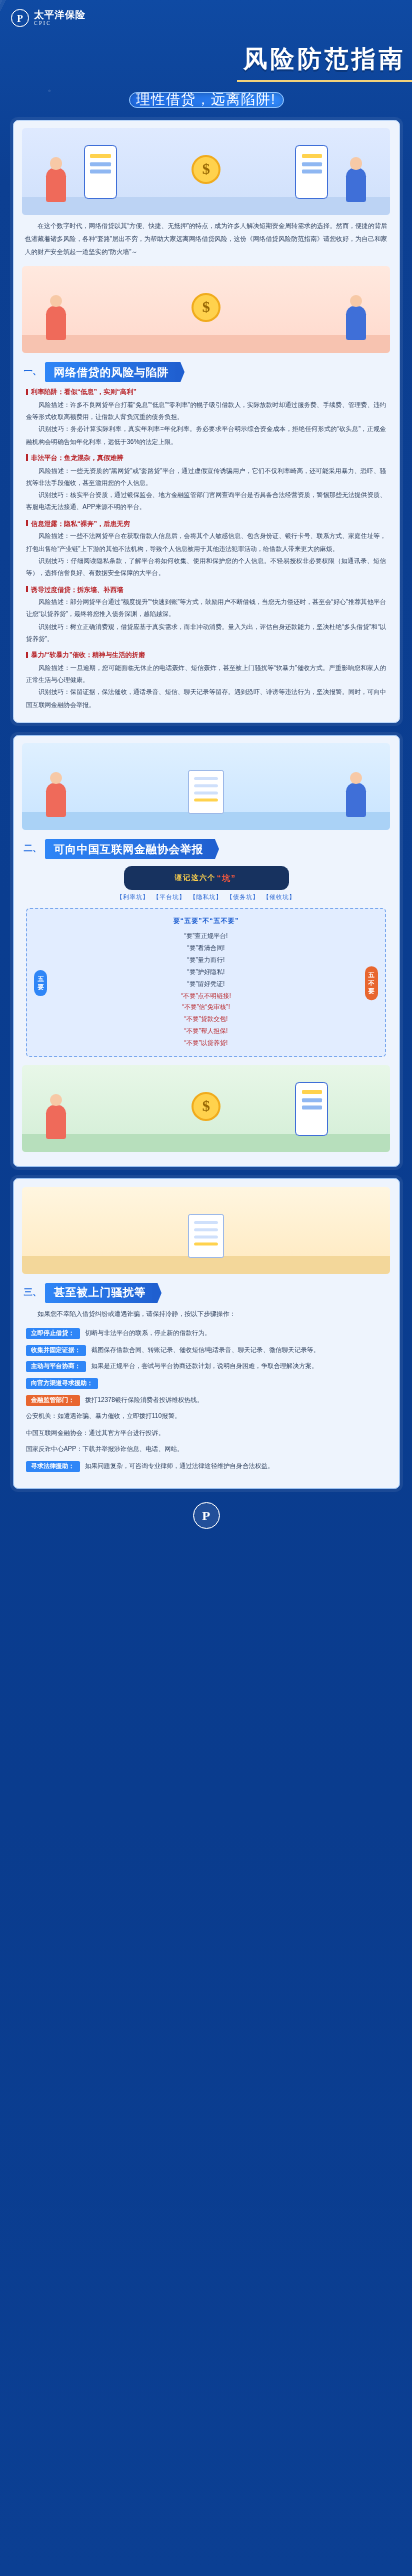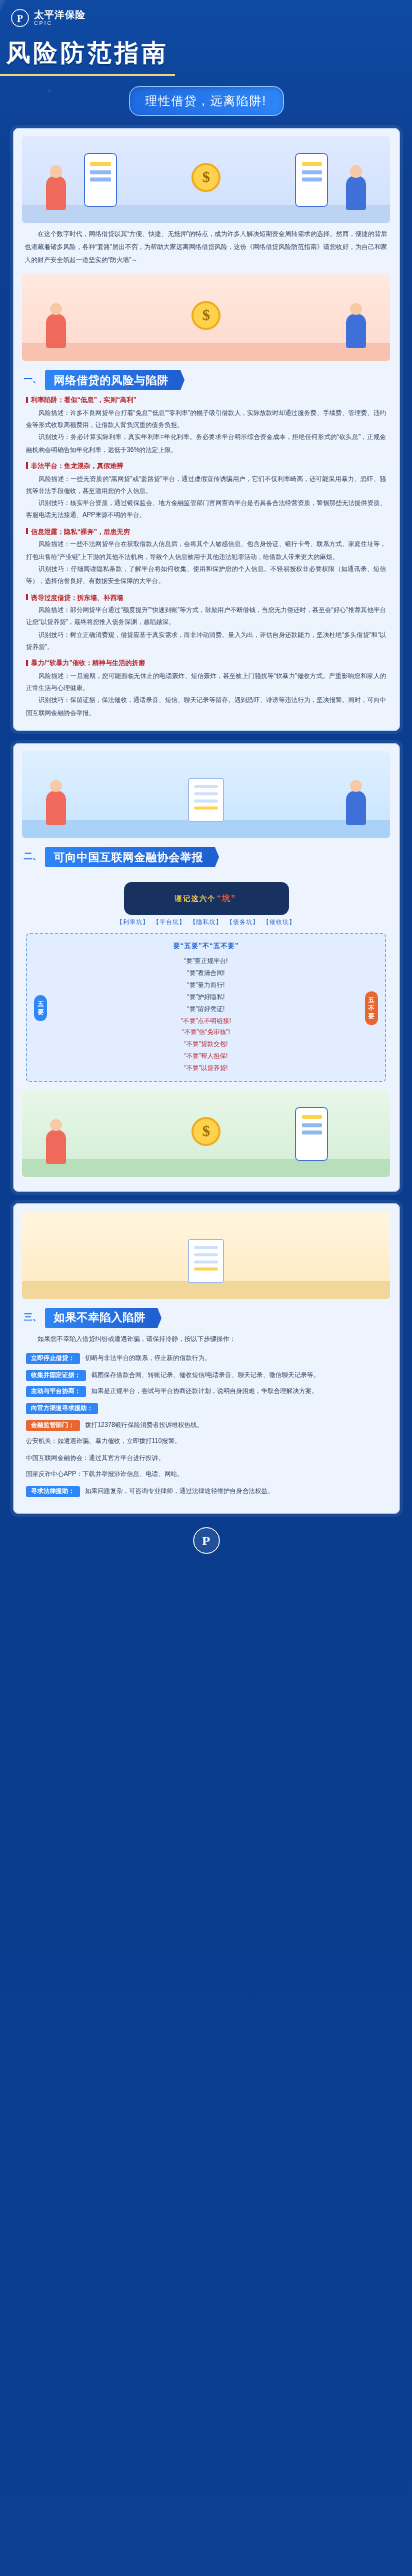--- a/index.html
+++ b/index.html
@@ -34,43 +34,43 @@
     display: flex; align-items: center; gap: 5.2px;
     padding: 9.3px 0 3.1px 11.3px;
     z-index: 3;
   }
   .brand-logo {
     width: 17.5px; height: 17.5px; border-radius: 50%;
     border: 1.3px solid #ffffff; color: #fff;
     display: flex; align-items: center; justify-content: center;
     font-size: 9.8px; font-weight: bold; font-family: "Liberation Serif", serif;
   }
-  .brand-text { color: #fff; line-height: 1.05; }
+  .brand-text { color: #fff; line-height: 1.05; font-family: Liberation Serif, serif; }
   .brand-cn { font-size: 9.8px; font-weight: bold; letter-spacing: 0.5px; }
   .brand-en { font-size: 5.2px; letter-spacing: 1.5px; opacity: .9; margin-top: 1px; }
 
-  .title-wrap { position: relative; text-align: left; margin-top: 6px; z-index: 3; }
+  .title-wrap { position: relative; text-align: right; margin-top: 12px; z-index: 3; }
   .main-title {
     display: inline-block;
     color: #fff;
     font-family: "Liberation Serif", serif;
     font-weight: bold;
     font-size: 24px;
     letter-spacing: 3.1px;
     padding: 1px 6.2px 5.2px;
     text-shadow: 0 1.5px 0 rgba(0,0,0,0.18);
     border-bottom: 2.6px solid #f3d27a;
   }
   .subtitle-pill {
     margin: 10.3px auto 0;
-    width: 155px; height: 30px;
+    width: 155px; height: 16px;
     background: linear-gradient(90deg,#1f6ae0,#2f86f7);
     border: 0.8px solid #8fc4ff;
     border-radius: 10.3px;
-    color: #fff; font-size: 12px; letter-spacing: 1px;
+    color: #fff; font-size: 14px; letter-spacing: 1px;
     display: flex; align-items: center; justify-content: center;
     box-shadow: 0 1px 5.2px rgba(0,0,0,.2) inset;
   }
 
   
   .card {
     position: relative;
     width: 387px;
     margin: 11.3px auto 0;
     background: #eef4fd;
@@ -175,21 +175,21 @@
     display: inline-block; width: 2.1px; height: 6.2px; background: #b8252a;
     margin-right: 3.1px; vertical-align: -0.5px;
   }
   .blk p {
     font-size: 6.3px; line-height: 1.95; color: #2a3c59; text-align: justify;
     text-indent: 2em;
   }
 
   
   .trick-banner {
-    margin: 15px auto 1px; width: 165px; height: 33px;
+    margin: 7px auto 1px; width: 165px; height: 24px;
     background: #17325f; border-radius: 7.7px;
     color: #ffd24d; font-size: 7.2px; font-weight: bold; letter-spacing: 1px;
     display: flex; align-items: center; justify-content: center;
   }
   .trick-banner .hl { color: #ff5a3c; font-size: 8.2px; margin: 0 1px; }
   .trick-line {
     margin: 3.1px 10.3px 0; text-align: center;
     font-size: 6px; color: #1f5fd0; letter-spacing: 0.5px;
   }
   .trick-line span { margin: 0 1px; }
@@ -370,21 +370,21 @@
   <div class="card dark-border">
     <div class="illus type-e">
       <div class="ground"></div>
       <div class="doc">
           <i></i>
         </div>
     </div>
 
     <div class="sec-head">
       <span class="sec-num">三、</span>
-      <span class="sec-title">如果不幸陷入陷阱</span>
+      <span class="sec-title">甚至被上门骚扰等</span>
     </div>
 
     <p class="lead">如果您不幸陷入借贷纠纷或遭遇诈骗，请保持冷静，按以下步骤操作：</p>
 
     <div class="adv">
       <div class="row">
         <span class="pill">立即停止借贷：</span>
         <span class="txt">切断与非法平台的联系，停止新的借款行为。</span>
       </div>
       <div class="row">

